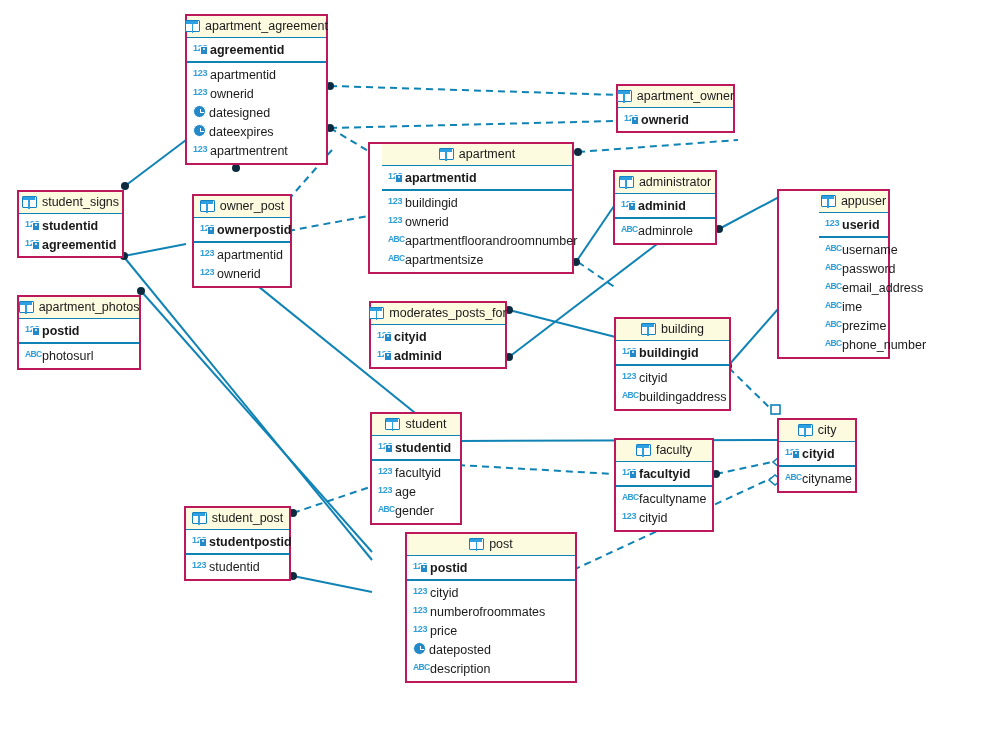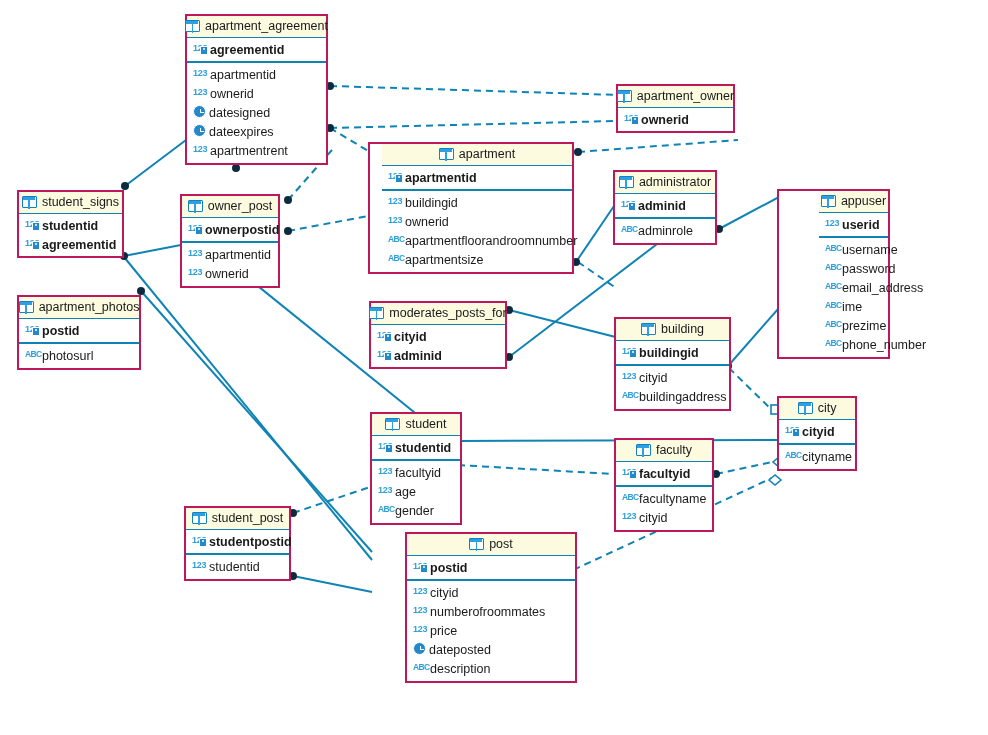--- a/index.html
+++ b/index.html
@@ -385,21 +385,21 @@
         <div class="col pk">
           <span class="ico ico-num ico-key">123</span>
           <span class="col-name">studentid</span>
         </div>
         <div class="col pk">
           <span class="ico ico-num ico-key">123</span>
           <span class="col-name">agreementid</span>
         </div>
       </div>
     </div>
-    <div class="entity" style="left: 180px; top: 194px; width: 100px;">
+    <div class="entity" style="left: 192px; top: 194px; width: 100px;">
       <div class="entity-header">
         <span class="ico ico-table"></span>
         <span>owner_post</span>
       </div>
       <div class="pk-section">
         <div class="col pk">
           <span class="ico ico-num ico-key">123</span>
           <span class="col-name">ownerpostid</span>
         </div>
       </div>
@@ -489,21 +489,21 @@
         <div class="col">
           <span class="ico ico-num">123</span>
           <span class="col-name">age</span>
         </div>
         <div class="col">
           <span class="ico ico-abc">ABC</span>
           <span class="col-name">gender</span>
         </div>
       </div>
     </div>
-    <div class="entity" style="left: 777px; top: 396px; width: 80px;">
+    <div class="entity" style="left: 777px; top: 418px; width: 80px;">
       <div class="entity-header">
         <span class="ico ico-table"></span>
         <span>city</span>
       </div>
       <div class="pk-section">
         <div class="col pk">
           <span class="ico ico-num ico-key">123</span>
           <span class="col-name">cityid</span>
         </div>
       </div>

